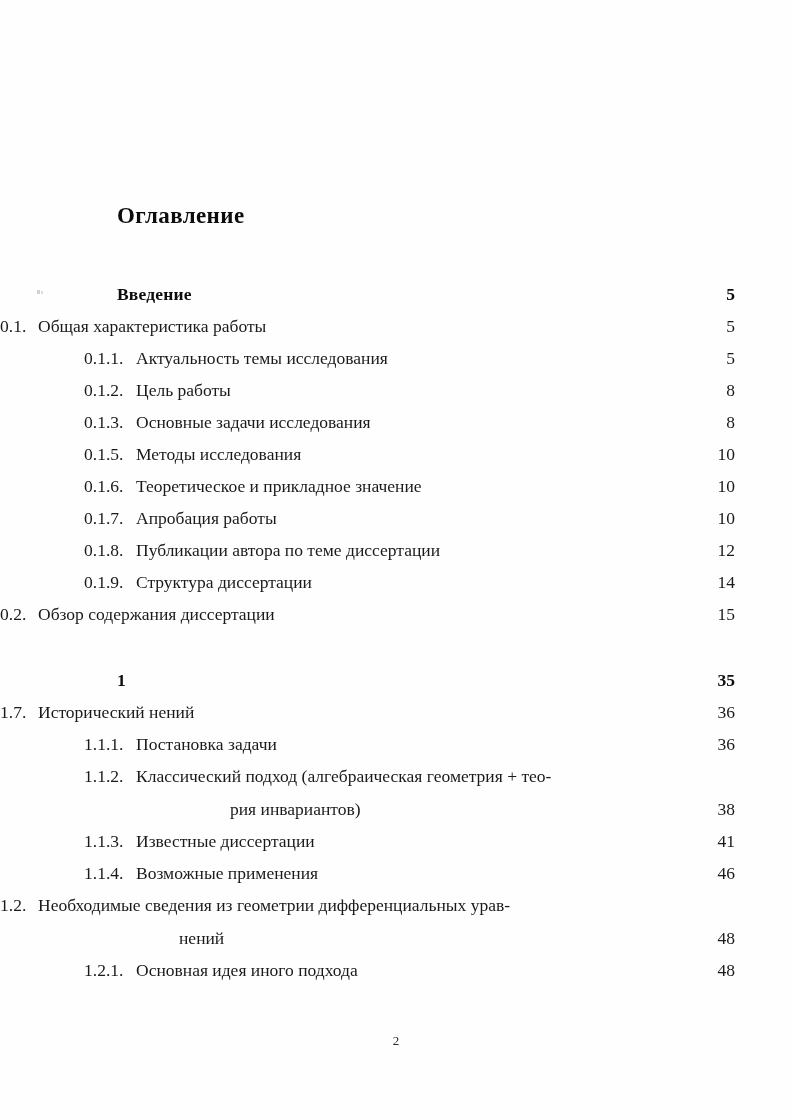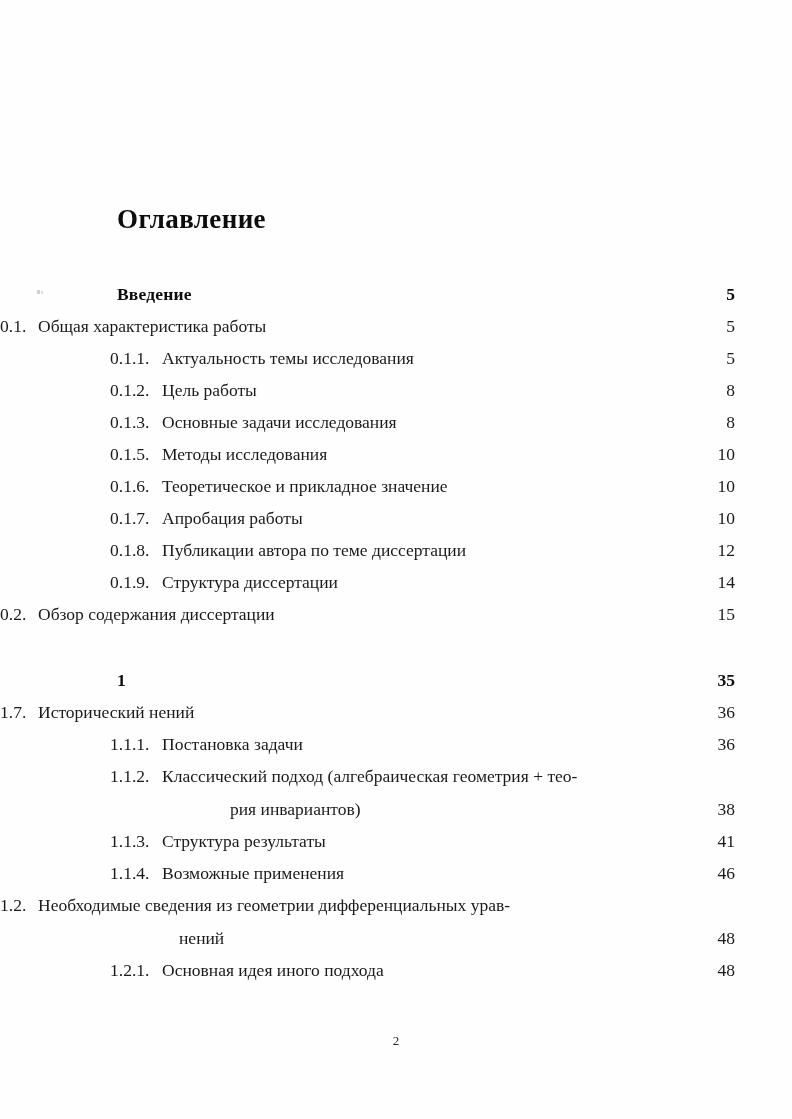--- a/index.html
+++ b/index.html
@@ -32,21 +32,21 @@
     left: 41px;
     top: 291px;
     width: 2px;
     height: 3px;
     background: #d8d8d8;
   }
   #title {
     position: absolute;
     left: 117px;
     top: 181px;
-    font-size: 27px;
+    font-size: 23px;
     line-height: 40px;
     letter-spacing: .4px;
     color: #0d0d0d;
   }
   #toc {
     position: absolute;
     left: 0;
     top: 284px;
     width: 792px;
   }
@@ -59,21 +59,21 @@
     color: #1a1a1a;
   }
   
   .num {
     flex: 0 0 auto;
     text-align: left;
     white-space: nowrap;
   }
   .lvl0 .num { margin-left: 117px; }
   .lvl1 .num { width: 38px; }
-  .lvl2 .num { margin-left: 110px; width: 52px; }
+  .lvl2 .num { margin-left: 84px; width: 52px; }
   .lvl0c .num { margin-left: 117px; width: 25px; }
 
   .txt {
     flex: 0 0 auto;
     white-space: nowrap;
     padding-right: 9px;
   }
   .lead {
     flex: 1 1 auto;
     overflow: hidden;
@@ -254,21 +254,21 @@
       <div class="row lvl2 cont">
         <span class="num"></span>
         <span class="txt">рия инвариантов)</span>
         <span class="lead wide">
           <i>. . . . . . . . . . . . . . . . . . . . . . . . . . . . . . . . . . . . . . . . . . . . . . . . . . .</i>
         </span>
         <span class="pg">38</span>
       </div>
       <div class="row lvl2">
         <span class="num">1.1.3.</span>
-        <span class="txt">Структура результаты</span>
+        <span class="txt">Известные диссертации</span>
         <span class="lead wide">
           <i>. . . . . . . . . . . . . . . . . . . . . . . . . . . . . . . . . . . . . . . . . . . . . . . . . . .</i>
         </span>
         <span class="pg">41</span>
       </div>
       <div class="row lvl2">
         <span class="num">1.1.4.</span>
         <span class="txt">Возможные применения</span>
         <span class="lead wide">
           <i>. . . . . . . . . . . . . . . . . . . . . . . . . . . . . . . . . . . . . . . . . . . . . . . . . . .</i>

